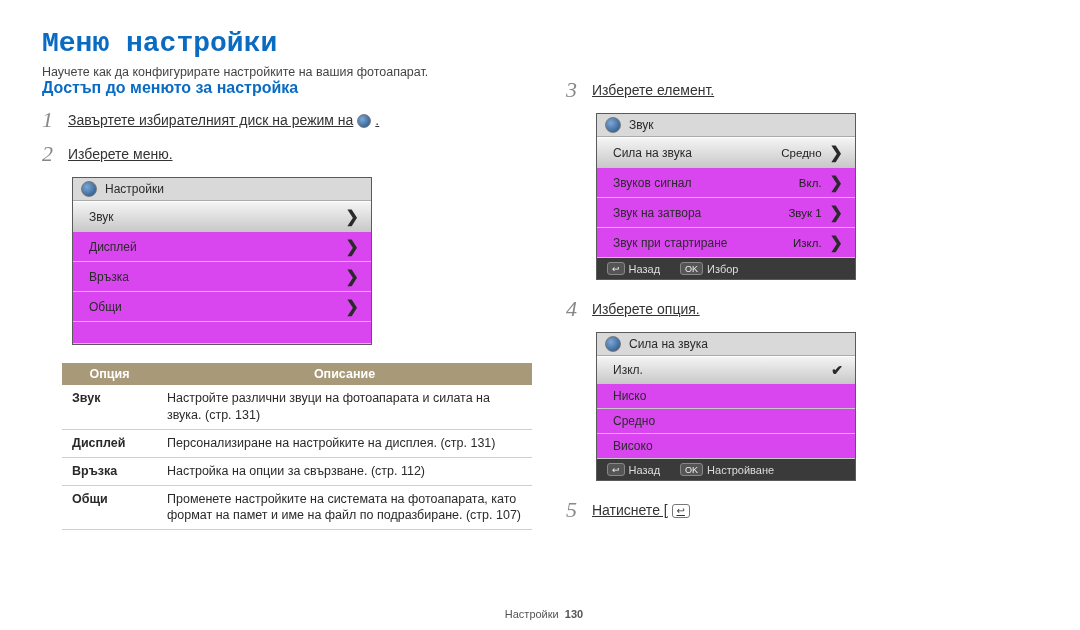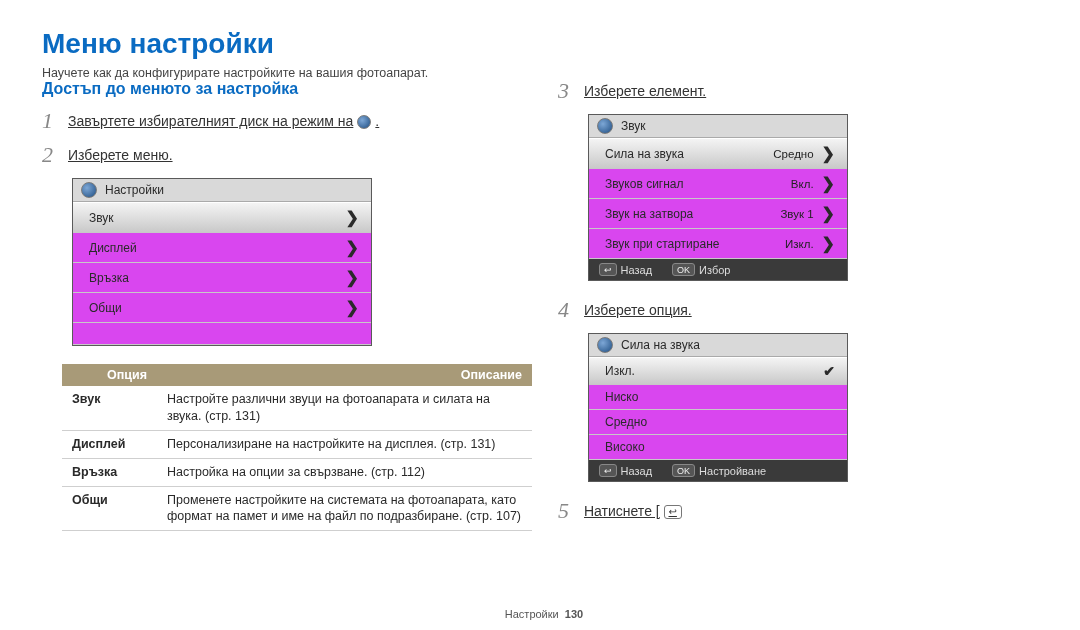--- a/index.html
+++ b/index.html
@@ -10,26 +10,27 @@
     font-family: Arial, "Helvetica Neue", sans-serif;
     color: #2a2a2a;
     position: relative;
     padding: 28px 42px 0 42px;
   }
   .page-title {
     color: #0a6bc2;
     font-size: 28px;
     font-weight: 700;
     margin-bottom: 6px;
+    font-family: Liberation Mono, monospace;
   }
   .subtitle {
     font-size: 12.5px;
     color: #444;
   }
-  .columns { display: flex; gap: 26px; }
+  .columns { display: flex; gap: 34px; }
   .col { flex: 1; }
 
   .section-title {
     color: #0a6bc2;
     font-size: 16px;
     font-weight: 600;
     margin-bottom: 12px;
   }
 
   .step { display: flex; align-items: flex-start; gap: 10px; margin-bottom: 12px; }
@@ -97,21 +98,21 @@
   
   .opt-table {
     width: 470px;
     margin-left: 20px;
     border-collapse: collapse;
     font-size: 12.5px;
   }
   .opt-table th {
     background: #a89a78;
     color: #fff;
-    text-align: right;
+    text-align: center;
     padding: 4px 10px;
     font-weight: 600;
   }
   .opt-table td {
     border-bottom: 1px solid #cfcfcf;
     padding: 5px 10px;
     vertical-align: top;
     line-height: 1.35;
   }
   .opt-table td:first-child { font-weight: 700; width: 95px; }

